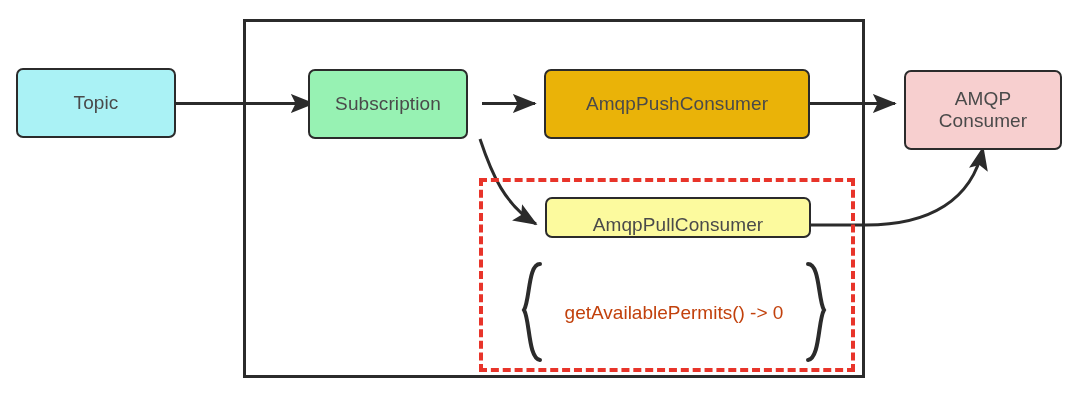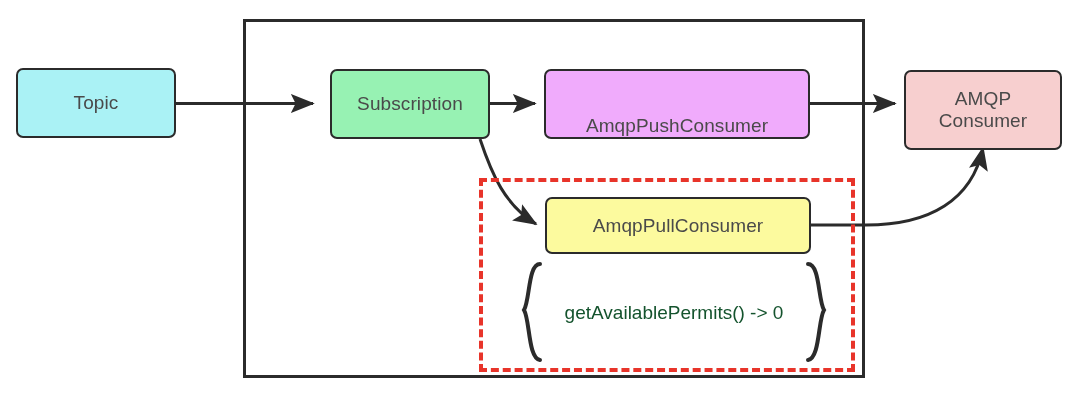--- a/index.html
+++ b/index.html
@@ -45,21 +45,21 @@
     display: block;
     white-space: pre-line;
   }
   .brace-text {
     position: absolute;
     display: flex;
     flex-direction: column;
     align-items: center;
     justify-content: center;
     text-align: center;
-    color: #14532d;
+    color: #c2410c;
     font-family: "Liberation Sans", sans-serif;
     font-size: 19px;
     line-height: 1.35;
     z-index: 3;
   }
   .outer-group {
     position: absolute;
     box-sizing: border-box;
     border: 3px solid #2b2b2b;
     background: transparent;
@@ -100,29 +100,29 @@
   </svg>
 
   <div class="outer-group" style="left:243px; top:19px; width:622px; height:359px;"></div>
 
   <div class="dashed-group" style="left:479px; top:178px; width:376px; height:194px;"></div>
 
   <div class="node-box" style="left:16px; top:68px; width:160px; height:70px; background:#aaf2f5;">
     <span class="node-label">Topic</span>
   </div>
 
-  <div class="node-box" style="left:330px; top:69px; width:160px; height:70px; background:#97f2b3;">
+  <div class="node-box" style="left:308px; top:69px; width:160px; height:70px; background:#97f2b3;">
     <span class="node-label">Subscription</span>
   </div>
 
-  <div class="node-box" style="left:544px; top:69px; width:266px; height:70px; background:#f0abfc;align-items:flex-end;">
+  <div class="node-box" style="left:544px; top:69px; width:266px; height:70px; background:#eab308;">
     <span class="node-label">AmqpPushConsumer</span>
   </div>
 
-  <div class="node-box" style="left:545px; top:197px; width:266px; height:57px; background:#fcfa9e;">
+  <div class="node-box" style="left:545px; top:197px; width:266px; height:41px; background:#fcfa9e;align-items:flex-end;">
     <span class="node-label">AmqpPullConsumer</span>
   </div>
 
   <div class="node-box" style="left:904px; top:70px; width:158px; height:80px; background:#f7cfcf;">
     <span class="node-label">AMQP
 Consumer</span>
   </div>
 
   <div class="brace-text" style="left:524px; top:262px; width:300px; height:101px;">
     <span>getAvailablePermits() -&gt; 0</span>

